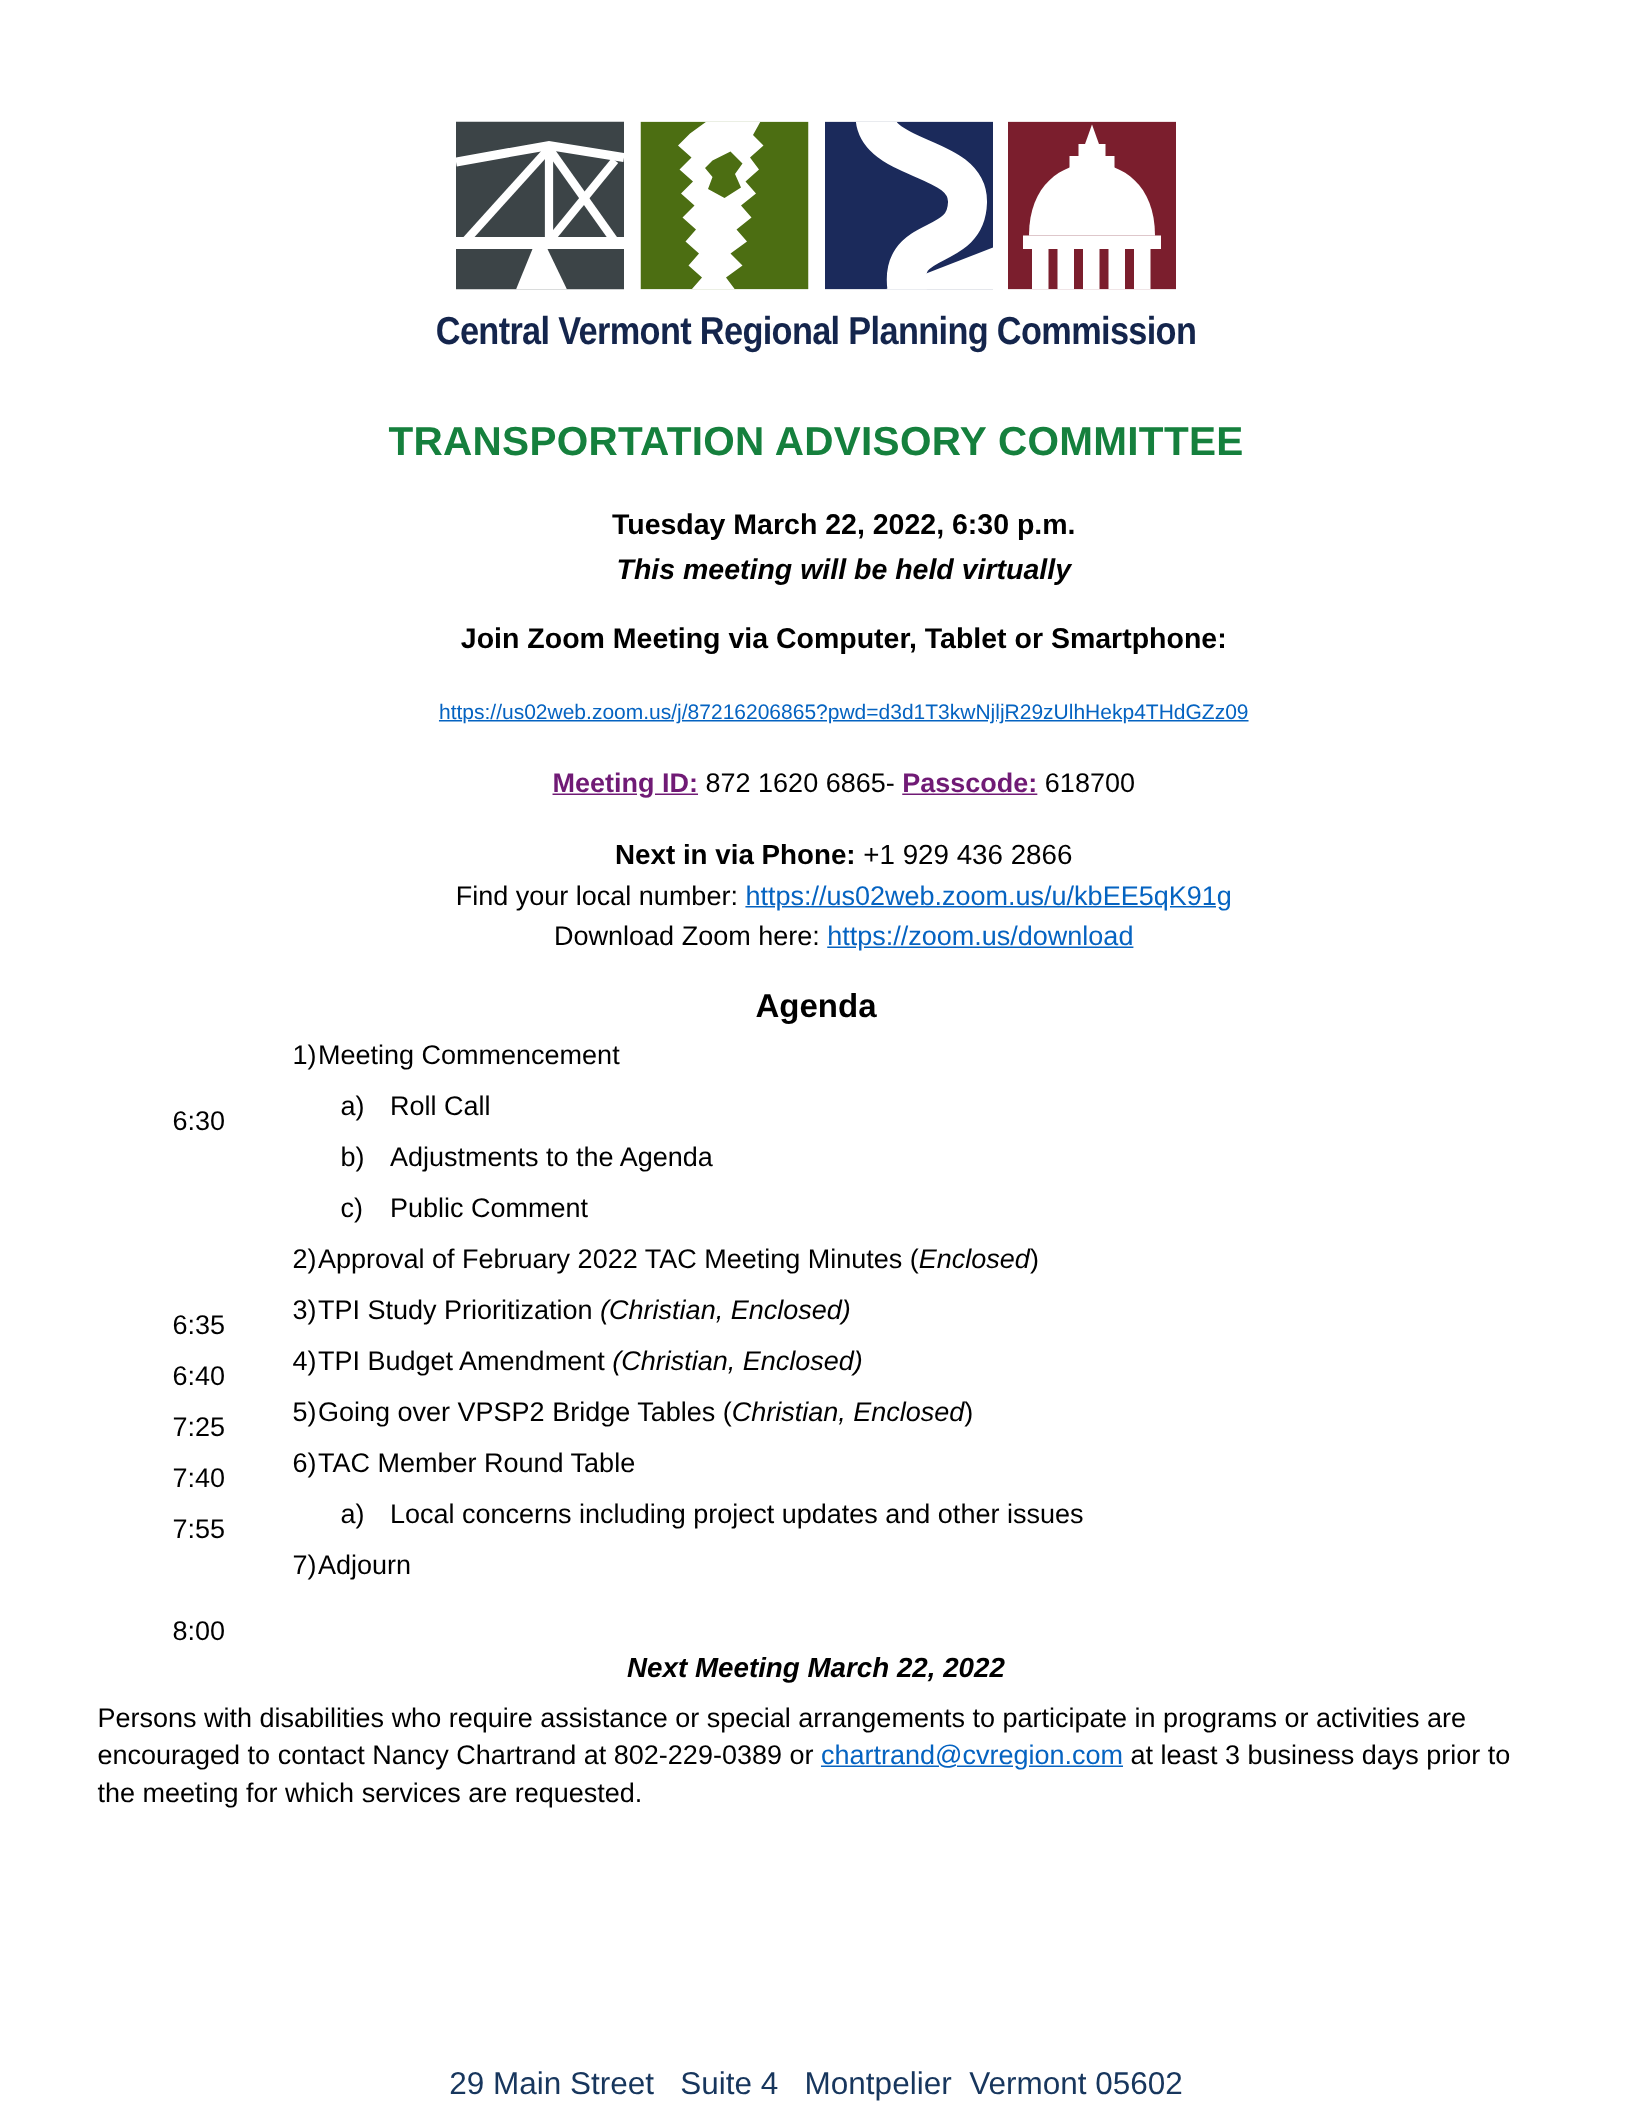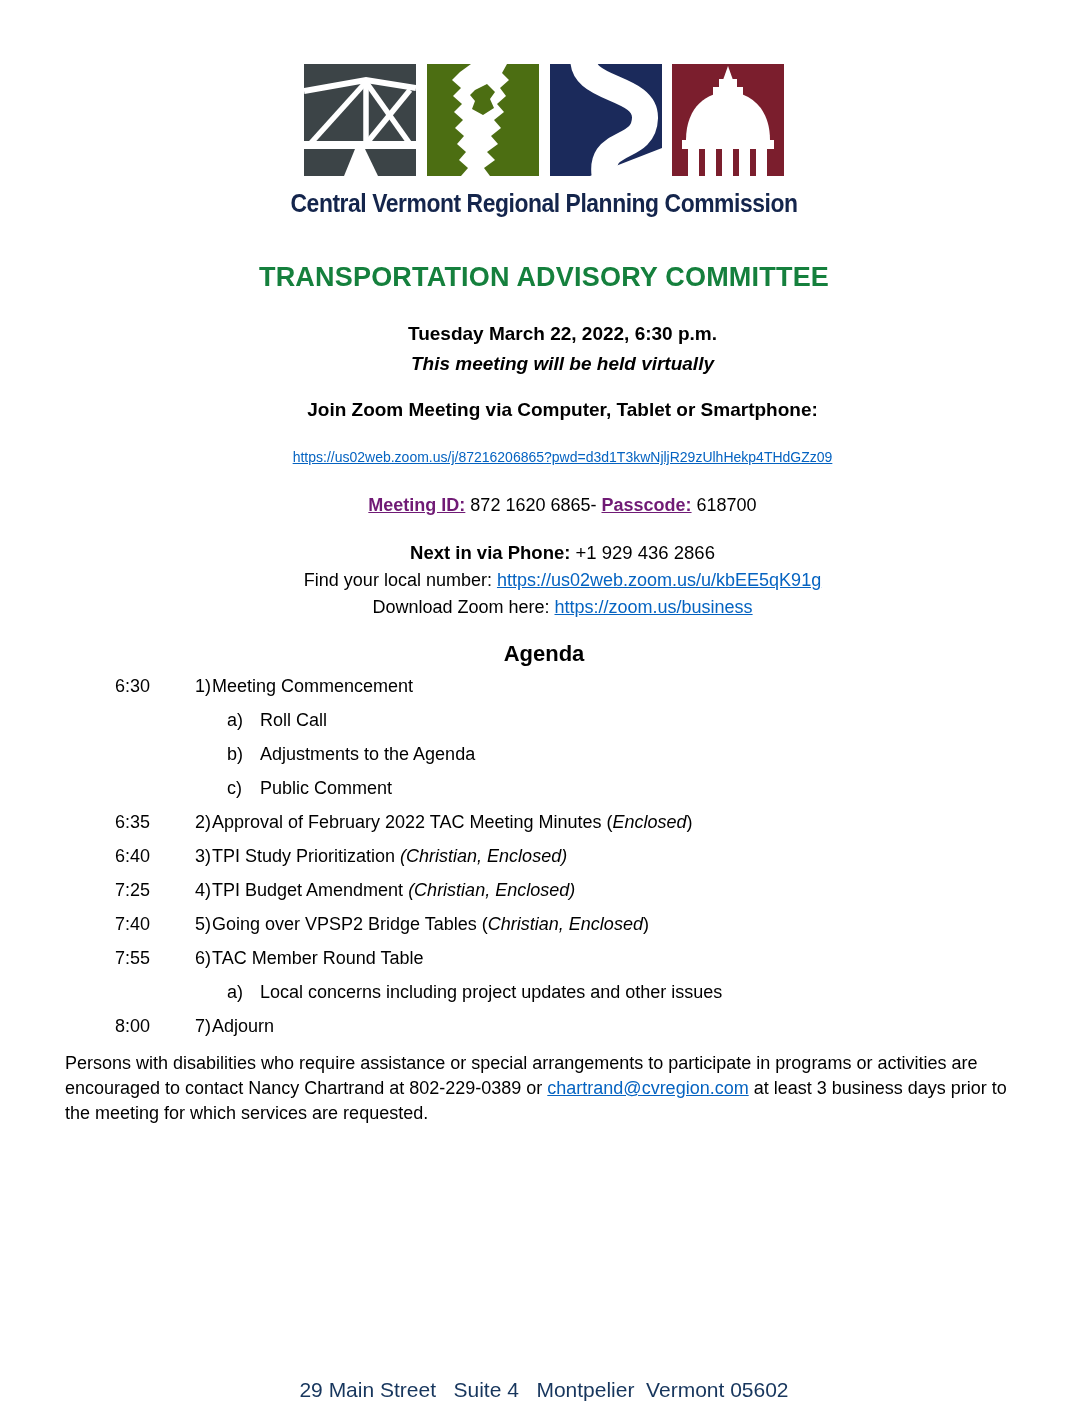--- a/index.html
+++ b/index.html
@@ -4,21 +4,21 @@
 <style>
   html,body { margin:0; padding:0; background:#ffffff; }
   .page {
     position:relative; width:1088px; height:1408px; margin:0 auto;
     background:#ffffff; overflow:hidden; color:#000;
     font-family:"Liberation Sans", sans-serif;
   }
   .center { text-align:center;padding-left:37px; }
   .bold { font-weight:700; }
 
-  .logo-wrap { padding-top:64px; text-align:center; }
+  .logo-wrap { padding-top:81px; text-align:center; }
   .logo-svg { display:block; margin:0 auto; }
   .org-name {
     margin-top:12px; font-size:26px; font-weight:700; color:#14254C;
     white-space:nowrap; letter-spacing:-0.5px;
     transform:scaleX(0.88); transform-origin:center;
     line-height:30px;
   }
 
   .title { margin:44px 0 0 0; font-size:27px; font-weight:700; text-align:center; letter-spacing:0.2px; line-height:30px; color:#15803d; }
 
@@ -30,21 +30,21 @@
   .dial     { margin-top:24px; font-size:18.5px; line-height:24px; }
   .local    { margin-top:3px;  font-size:18px; line-height:24px; }
   .dl       { margin-top:3px;  font-size:18px; line-height:24px; }
 
   .link { color:#0563C1; text-decoration:underline; cursor:pointer; }
   .red-label { color:#701a75; font-weight:700; text-decoration:underline; }
 
   .agenda-head { margin-top:20px; font-size:22px; font-weight:700; line-height:30px; text-align:center; }
   .agenda { margin-top:0; }
   .arow { position:relative; height:34px; font-size:18px; line-height:34px; }
-  .arow .t { position:absolute; left:115px; }
+  .arow .t { position:absolute; left:115px;margin-top:44px; }
   .arow.l1 .m { position:absolute; left:195px; }
   .arow.l1 .x { position:absolute; left:212px; white-space:nowrap; }
   .arow.l2 .m { position:absolute; left:227px; }
   .arow.l2 .x { position:absolute; left:260px; white-space:nowrap; }
 
   .next { margin-top:39px; font-size:18.5px; font-weight:700; font-style:italic; line-height:26px; text-align:center; }
   .access { margin:8px 65px 0 65px; font-size:18px; line-height:25px; text-align:left; }
 
   .footer {
     position:absolute; top:1320px; left:0; width:100%;
@@ -124,21 +124,21 @@
   <div class="dial center">
     <span class="bold">Next in via Phone:</span>
     <span>+1 929 436 2866</span>
   </div>
   <div class="local center">
     <span>Find your local number:</span>
     <a class="link">https://us02web.zoom.us/u/kbEE5qK91g</a>
   </div>
   <div class="dl center">
     <span>Download Zoom here:</span>
-    <a class="link">https://zoom.us/business</a>
+    <a class="link">https://zoom.us/download</a>
   </div>
 
   <div class="agenda-head">Agenda</div>
   <div class="agenda">
 
     <div class="arow l1">
       <span class="t">6:30</span>
       <span class="m">1)</span>
       <span class="x"><span>Meeting Commencement</span><i></i><span></span></span>
     </div>
@@ -183,20 +183,21 @@
       <span class="m">a)</span>
       <span class="x"><span>Local concerns including project updates and other issues</span><i></i><span></span></span>
     </div>
     <div class="arow l1">
       <span class="t">8:00</span>
       <span class="m">7)</span>
       <span class="x"><span>Adjourn</span><i></i><span></span></span>
     </div>
   </div>
 
+  <div class="next">Next Meeting March 22, 2022</div>
   <p class="access"><span>Persons with disabilities who require assistance or special arrangements to participate in programs or activities are encouraged to contact Nancy Chartrand at 802-229-0389 or </span><a class="link">chartrand@cvregion.com</a><span> at least 3 business days prior to the meeting for which services are requested.</span></p>
 
   <div class="footer">
     <div>29 Main Street   Suite 4   Montpelier  Vermont 05602</div>
     
   </div>
 
 </div>
 
 </body></html>

